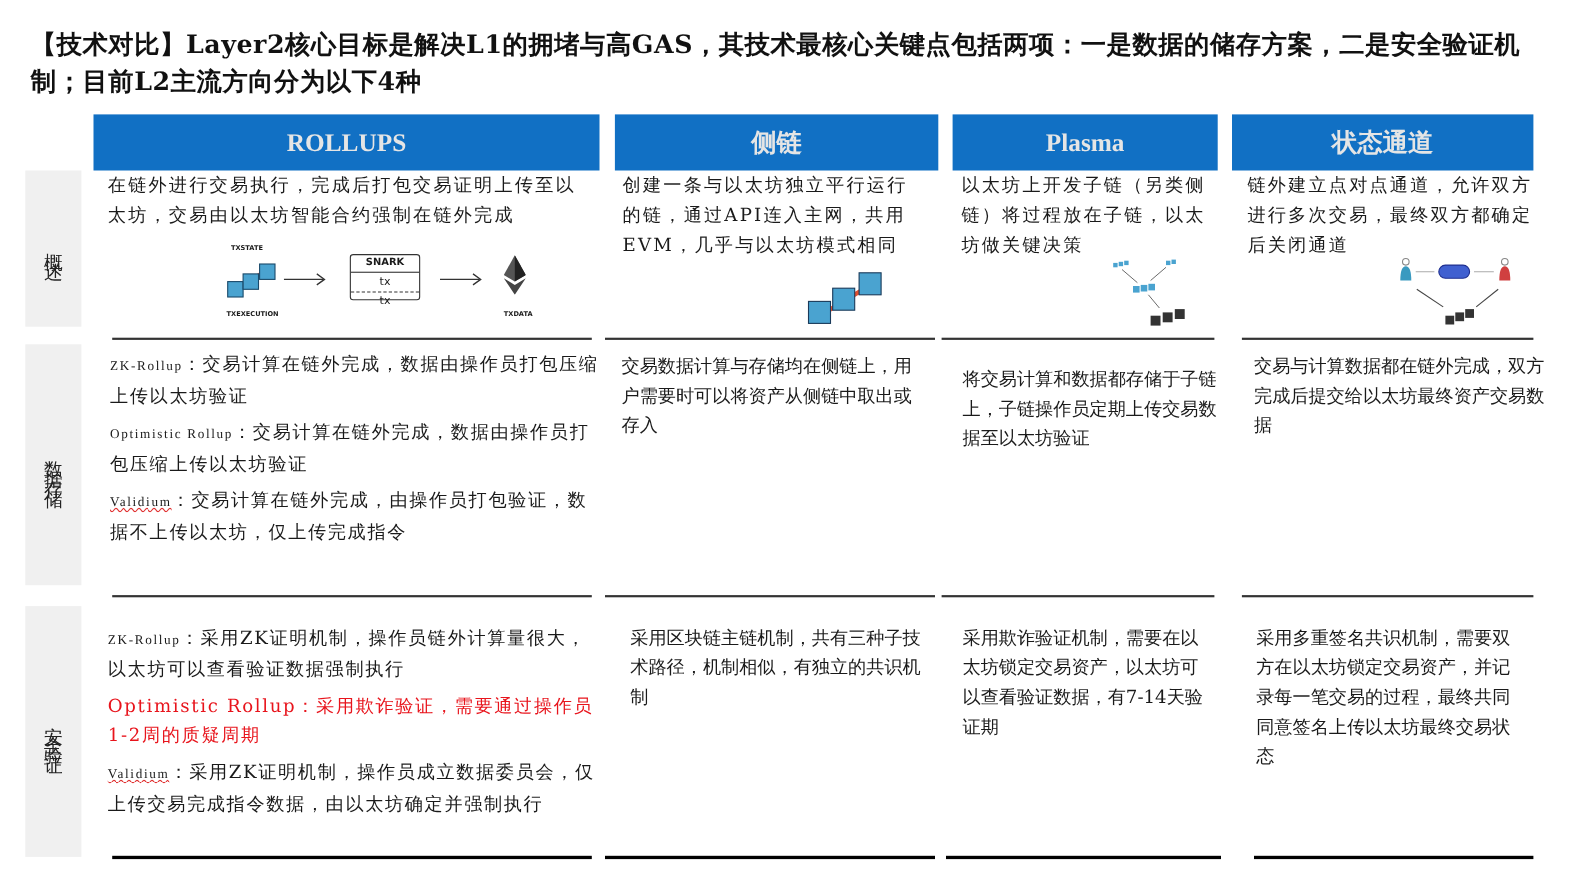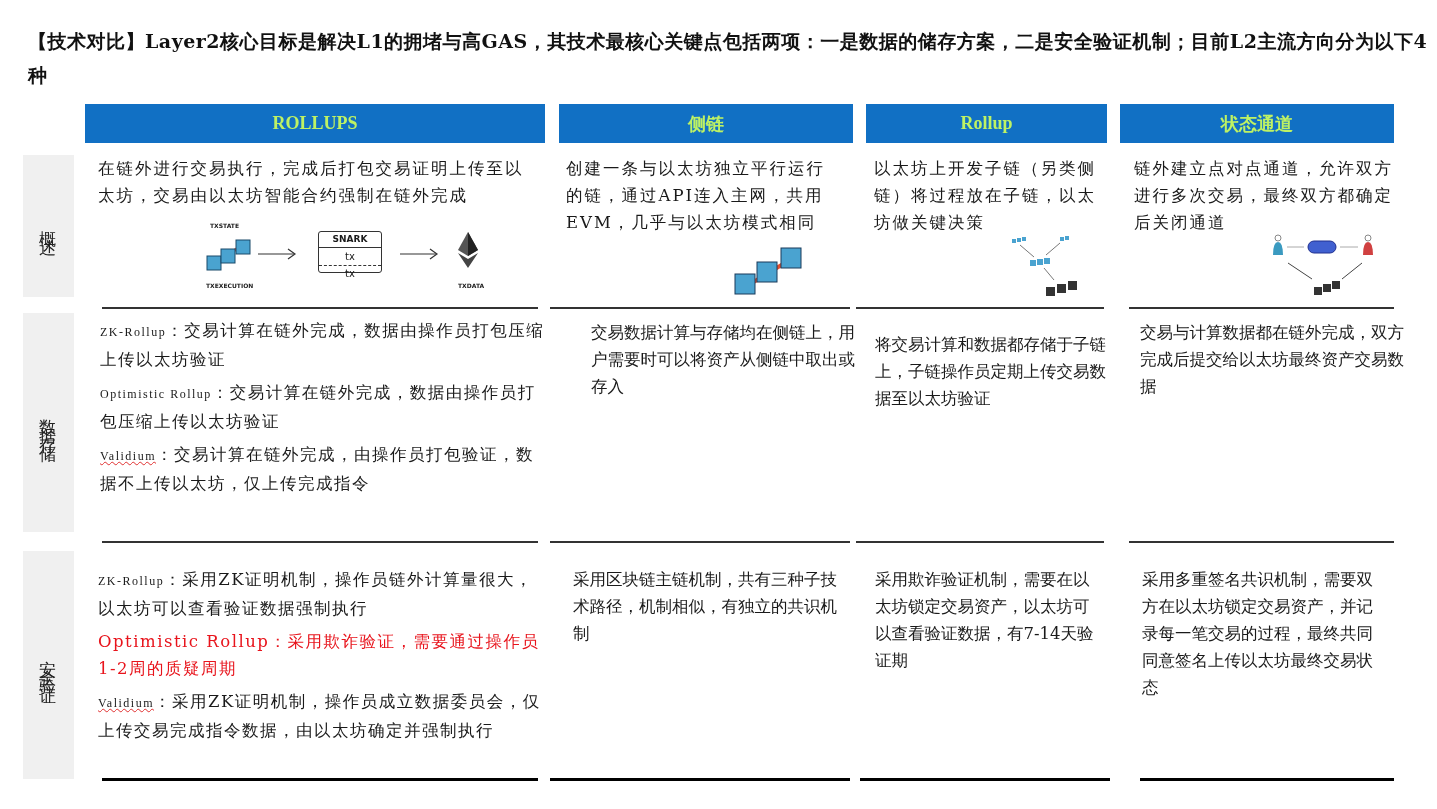--- a/index.html
+++ b/index.html
@@ -1,22 +1,22 @@
 <!DOCTYPE html>
 <html><head>
   <meta charset="utf-8">
   <style>
     * { box-sizing: border-box; margin: 0; padding: 0; }
     html, body { width: 1437px; height: 809px; background: #ffffff; overflow: hidden; }
     body { position: relative; font-family: "DejaVu Serif", "Liberation Serif", serif; color: #1a1a1a; }
 
-    .title { position: absolute; left: 28px; top: 24px; width: 1400px; font-size: 19px; font-weight: bold; line-height: 34px; color: #111; letter-spacing: 0.5px; }
+    .title { position: absolute; left: 28px; top: 24px; width: 1400px; font-size: 23px; font-weight: bold; line-height: 34px; color: #111; letter-spacing: 0.5px; }
 
-    .col-header { position: absolute; top: 104px; height: 39px; background: #1170c4; color: #bef264;
-      display: flex; align-items: center; justify-content: center; font-size: 18px; font-weight: bold; font-family: "Liberation Serif", serif; }
+    .col-header { position: absolute; top: 104px; height: 51px; background: #1170c4; color: #e5e5e5;
+      display: flex; align-items: center; justify-content: center; font-size: 23px; font-weight: bold; font-family: "Liberation Serif", serif; }
 
     .row-label { position: absolute; left: 23px; width: 51px; background: #f0f0f0; display: flex; align-items: center; justify-content: center; }
     .row-label span { writing-mode: vertical-rl; font-size: 17px; letter-spacing: 9px; color: #222; }
 
     .cell { position: absolute; font-size: 16.5px; line-height: 27px; color: #1a1a1a; }
     .cell p { margin-bottom: 6px; }
     .cell .red { color: #e8141c; }
     .underline-wavy { text-decoration: underline wavy #e03030; text-decoration-thickness: 1px; }
     .narrow { font-family: "Liberation Serif", serif; font-size: 12px; line-height: 28px; }
 
@@ -25,21 +25,21 @@
 
     .illus { position: absolute; }
   </style>
 </head>
 <body>
 
 <div class="title">【技术对比】Layer2核心目标是解决L1的拥堵与高GAS，其技术最核心关键点包括两项：一是数据的储存方案，二是安全验证机制；目前L2主流方向分为以下4种</div>
 
 <div class="col-header" style="left:85px;width:460px;">ROLLUPS</div>
 <div class="col-header" style="left:559px;width:294px;">侧链</div>
-<div class="col-header" style="left:866px;width:241px;">Rollup</div>
+<div class="col-header" style="left:866px;width:241px;">Plasma</div>
 <div class="col-header" style="left:1120px;width:274px;">状态通道</div>
 
 <div class="row-label" style="top:155px;height:142px;">
     <span>概述</span>
   </div>
 <div class="row-label" style="top:313px;height:219px;">
     <span>数据存储</span>
   </div>
 <div class="row-label" style="top:551px;height:228px;">
     <span>安全验证</span>
@@ -122,21 +122,21 @@
 <div class="sep" style="top:307px;left:102px;width:436px;"></div>
 <div class="sep" style="top:307px;left:550px;width:300px;"></div>
 <div class="sep" style="top:307px;left:856px;width:248px;"></div>
 <div class="sep" style="top:307px;left:1129px;width:265px;"></div>
 
 <div class="cell" style="left:100px;top:317px;width:445px;letter-spacing:1.5px;">
   <p><span class="narrow">ZK-Rollup</span><span>：交易计算在链外完成，数据由操作员打包压缩上传以太坊验证</span></p>
   <p><span class="narrow">Optimistic Rollup</span><span>：交易计算在链外完成，数据由操作员打包压缩上传以太坊验证</span></p>
   <p><span class="narrow underline-wavy">Validium</span><span>：交易计算在链外完成，由操作员打包验证，数据不上传以太坊，仅上传完成指令</span></p>
 </div>
-<div class="cell" style="left:591px;top:319px;width:270px;">交易数据计算与存储均在侧链上，用户需要时可以将资产从侧链中取出或存入</div>
+<div class="cell" style="left:565px;top:319px;width:270px;">交易数据计算与存储均在侧链上，用户需要时可以将资产从侧链中取出或存入</div>
 <div class="cell" style="left:875px;top:319px;width:235px;margin-top:12px;">将交易计算和数据都存储于子链上，子链操作员定期上传交易数据至以太坊验证</div>
 <div class="cell" style="left:1140px;top:319px;width:265px;">交易与计算数据都在链外完成，双方完成后提交给以太坊最终资产交易数据</div>
 
 <div class="sep" style="top:541px;left:102px;width:436px;"></div>
 <div class="sep" style="top:541px;left:550px;width:300px;"></div>
 <div class="sep" style="top:541px;left:856px;width:248px;"></div>
 <div class="sep" style="top:541px;left:1129px;width:265px;"></div>
 
 <div class="cell" style="left:98px;top:566px;width:445px;letter-spacing:1.5px;">
   <p><span class="narrow">ZK-Rollup</span><span>：采用ZK证明机制，操作员链外计算量很大，以太坊可以查看验证数据强制执行</span></p>

